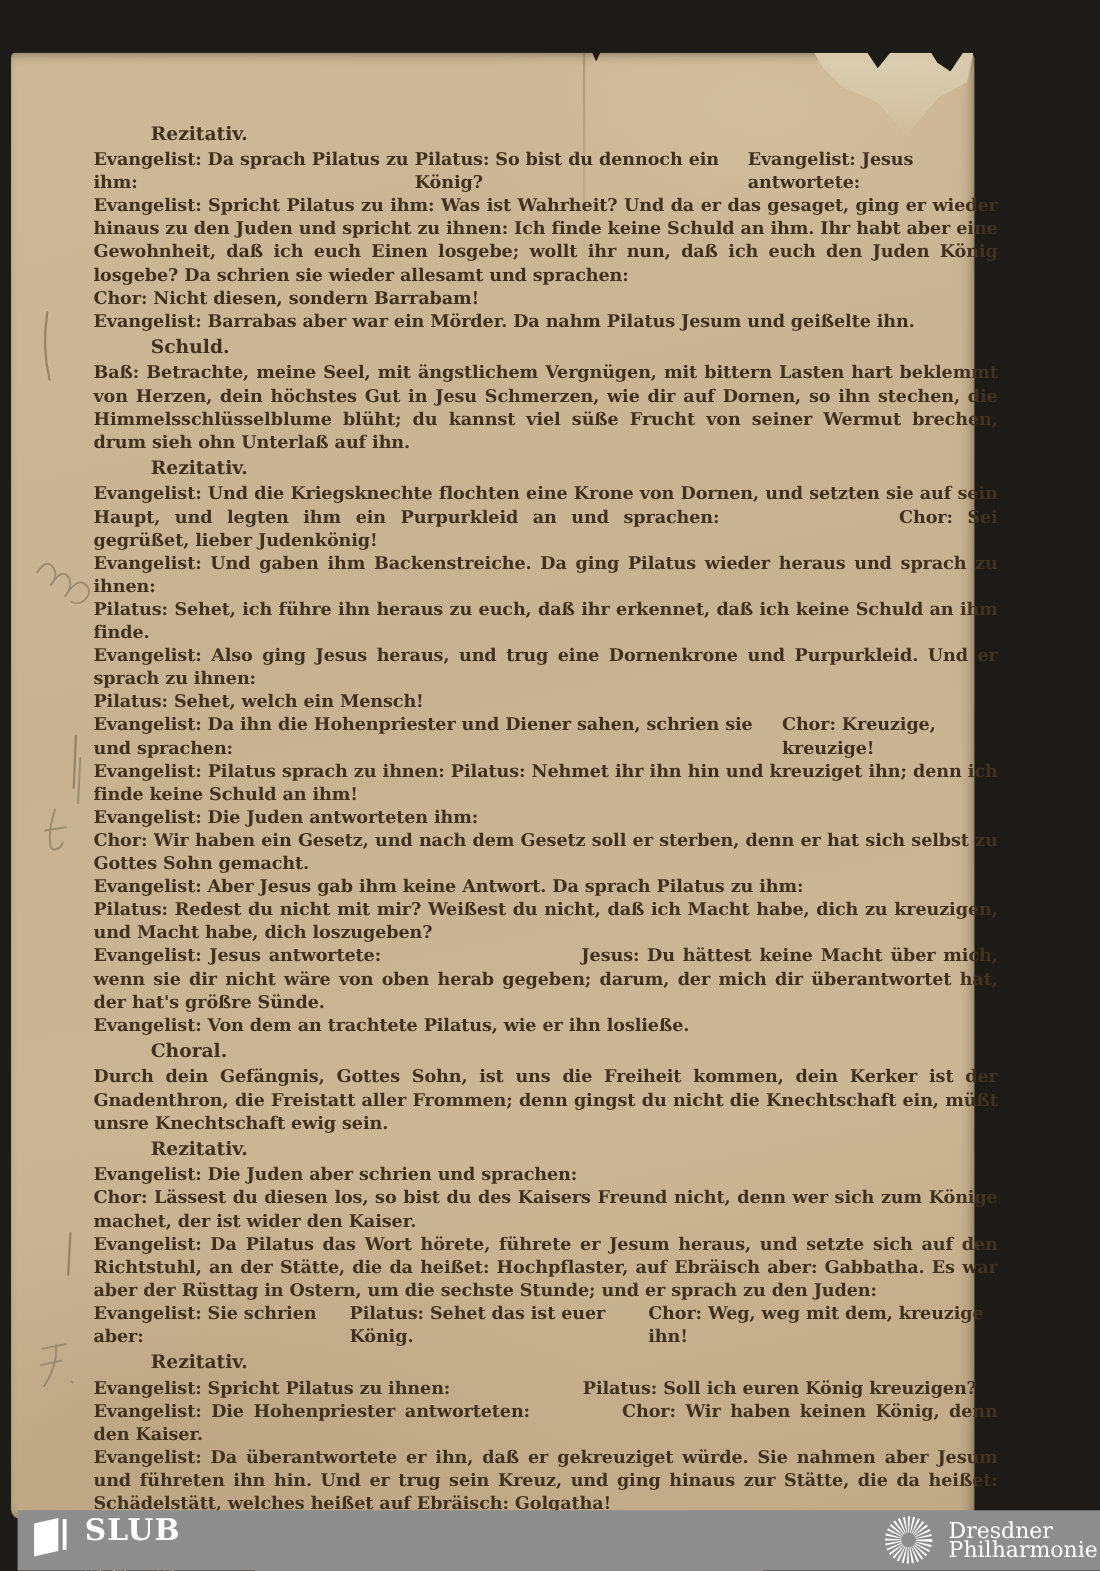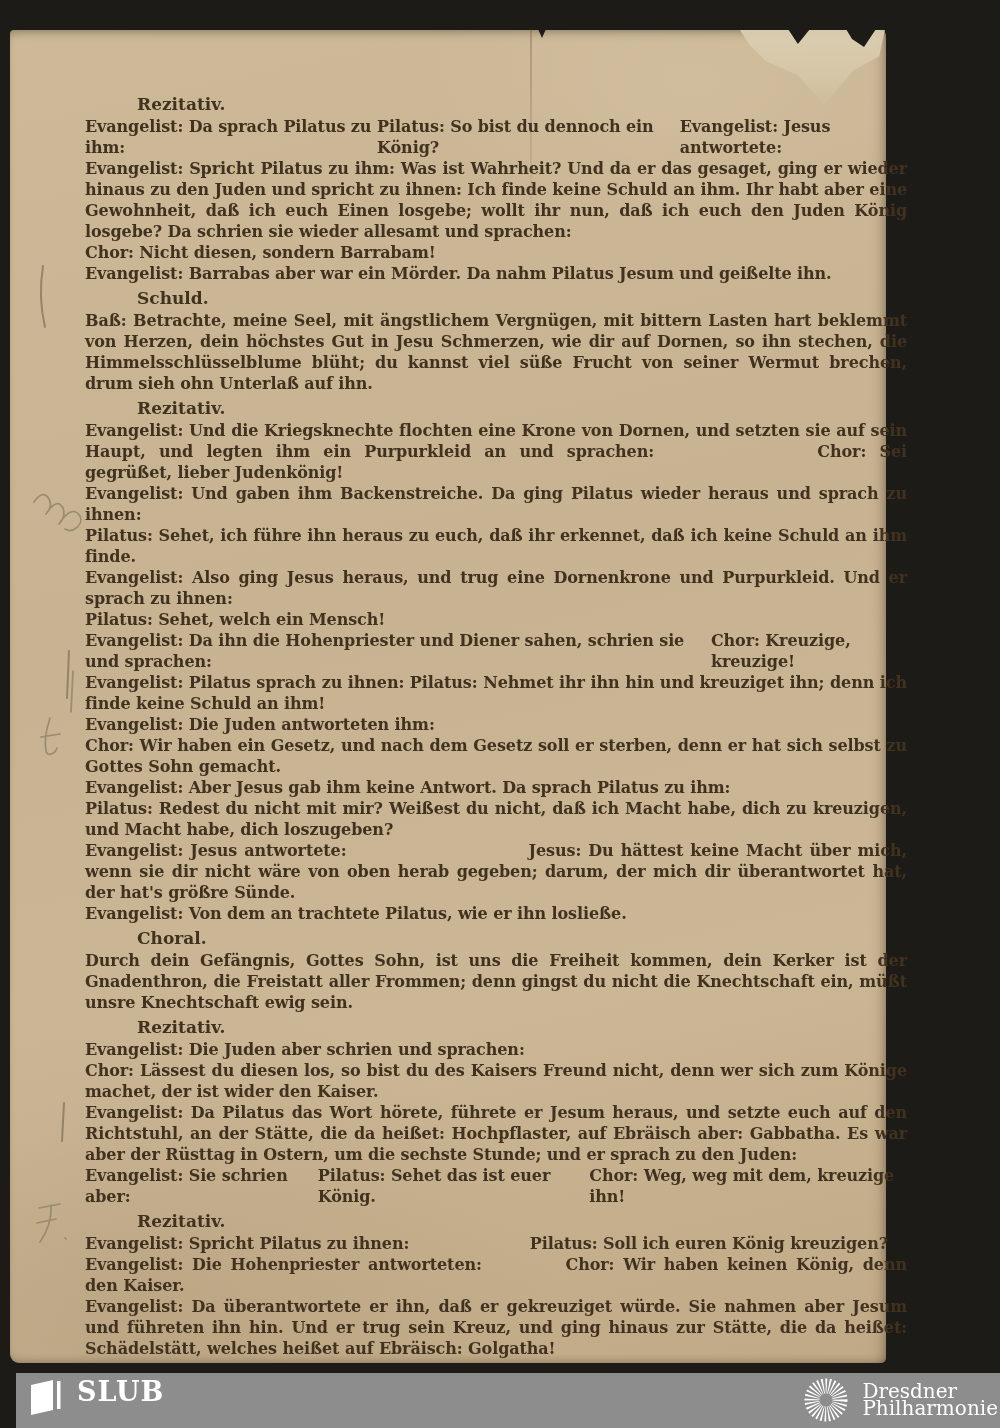--- a/index.html
+++ b/index.html
@@ -3,21 +3,21 @@
 <meta charset="utf-8">
 <style>
   html,body{margin:0;padding:0;}
   body{
     width:1000px;height:1428px;position:relative;overflow:hidden;
     background:#1d1b18;
     font-family:"DejaVu Serif", serif;
   }
   
   .paper{
-    position:absolute;left:10px;top:30px;width:876px;height:1333px;
+    position:absolute;left:10px;top:48px;width:876px;height:1333px;
     background:
       radial-gradient(ellipse 420px 240px at 78% 4%, rgba(255,246,224,.10), transparent 65%),
       radial-gradient(ellipse 700px 500px at 15% 95%, rgba(110,85,55,.10), transparent 60%),
       linear-gradient(168deg,#cdb997 0%,#c7b291 42%,#cbb695 72%,#bfa986 100%);
     border-radius:4px 6px 5px 9px;
     box-shadow:
       inset -7px 0 14px -7px rgba(55,38,20,.5),
       inset 0 7px 12px -7px rgba(0,0,0,.35),
       inset 0 -6px 10px -7px rgba(55,38,20,.4);
   }
@@ -107,21 +107,21 @@
       <p class="para"><span>Chor: Wir haben ein Gesetz, und nach dem Gesetz soll er sterben, denn er hat sich selbst zu Gottes Sohn gemacht.</span> </p>
       <p class="para"><span>Evangelist: Aber Jesus gab ihm keine Antwort. Da sprach Pilatus zu ihm:</span> </p>
       <p class="para"><span>Pilatus: Redest du nicht mit mir? Weißest du nicht, daß ich Macht habe, dich zu kreuzigen, und Macht habe, dich loszugeben?</span> </p>
       <p class="para"><span>Evangelist: Jesus antwortete:</span> <span style="margin-left: 175px;">Jesus: Du hättest keine Macht über mich, wenn sie dir nicht wäre von oben herab gegeben; darum, der mich dir überantwortet hat, der hat's größre Sünde.</span> </p>
       <p class="para"><span>Evangelist: Von dem an trachtete Pilatus, wie er ihn losließe.</span> </p>
       <div class="heading">Choral.</div>
       <p class="para"><span>Durch dein Gefängnis, Gottes Sohn, ist uns die Freiheit kommen, dein Kerker ist der Gnadenthron, die Freistatt aller Frommen; denn gingst du nicht die Knechtschaft ein, müßt unsre Knechtschaft ewig sein.</span> </p>
       <div class="heading">Rezitativ.</div>
       <p class="para"><span>Evangelist: Die Juden aber schrien und sprachen:</span> </p>
       <p class="para"><span>Chor: Lässest du diesen los, so bist du des Kaisers Freund nicht, denn wer sich zum Könige machet, der ist wider den Kaiser.</span> </p>
-      <p class="para"><span>Evangelist: Da Pilatus das Wort hörete, führete er Jesum heraus, und setzte euch auf den Richtstuhl, an der Stätte, die da heißet: Hochpflaster, auf Ebräisch aber: Gabbatha. Es war aber der Rüsttag in Ostern, um die sechste Stunde; und er sprach zu den Juden:</span> </p>
+      <p class="para"><span>Evangelist: Da Pilatus das Wort hörete, führete er Jesum heraus, und setzte sich auf den Richtstuhl, an der Stätte, die da heißet: Hochpflaster, auf Ebräisch aber: Gabbatha. Es war aber der Rüsttag in Ostern, um die sechste Stunde; und er sprach zu den Juden:</span> </p>
       <p class="para cols">
         <span>Evangelist: Sie schrien aber:</span>
         <span>Pilatus: Sehet das ist euer König.</span>
         <span>Chor: Weg, weg mit dem, kreuzige ihn!</span>
       </p>
       <div class="heading">Rezitativ.</div>
       <p class="para"><span>Evangelist: Spricht Pilatus zu ihnen:</span> <span style="margin-left: 115px;">Pilatus: Soll ich euren König kreuzigen?</span> </p>
       <p class="para"><span>Evangelist: Die Hohenpriester antworteten:</span> <span style="margin-left: 75px;">Chor: Wir haben keinen König, denn den Kaiser.</span> </p>
       <p class="para"><span>Evangelist: Da überantwortete er ihn, daß er gekreuziget würde. Sie nahmen aber Jesum und führeten ihn hin. Und er trug sein Kreuz, und ging hinaus zur Stätte, die da heißet: Schädelstätt, welches heißet auf Ebräisch: Golgatha!</span> </p>
     </div>

